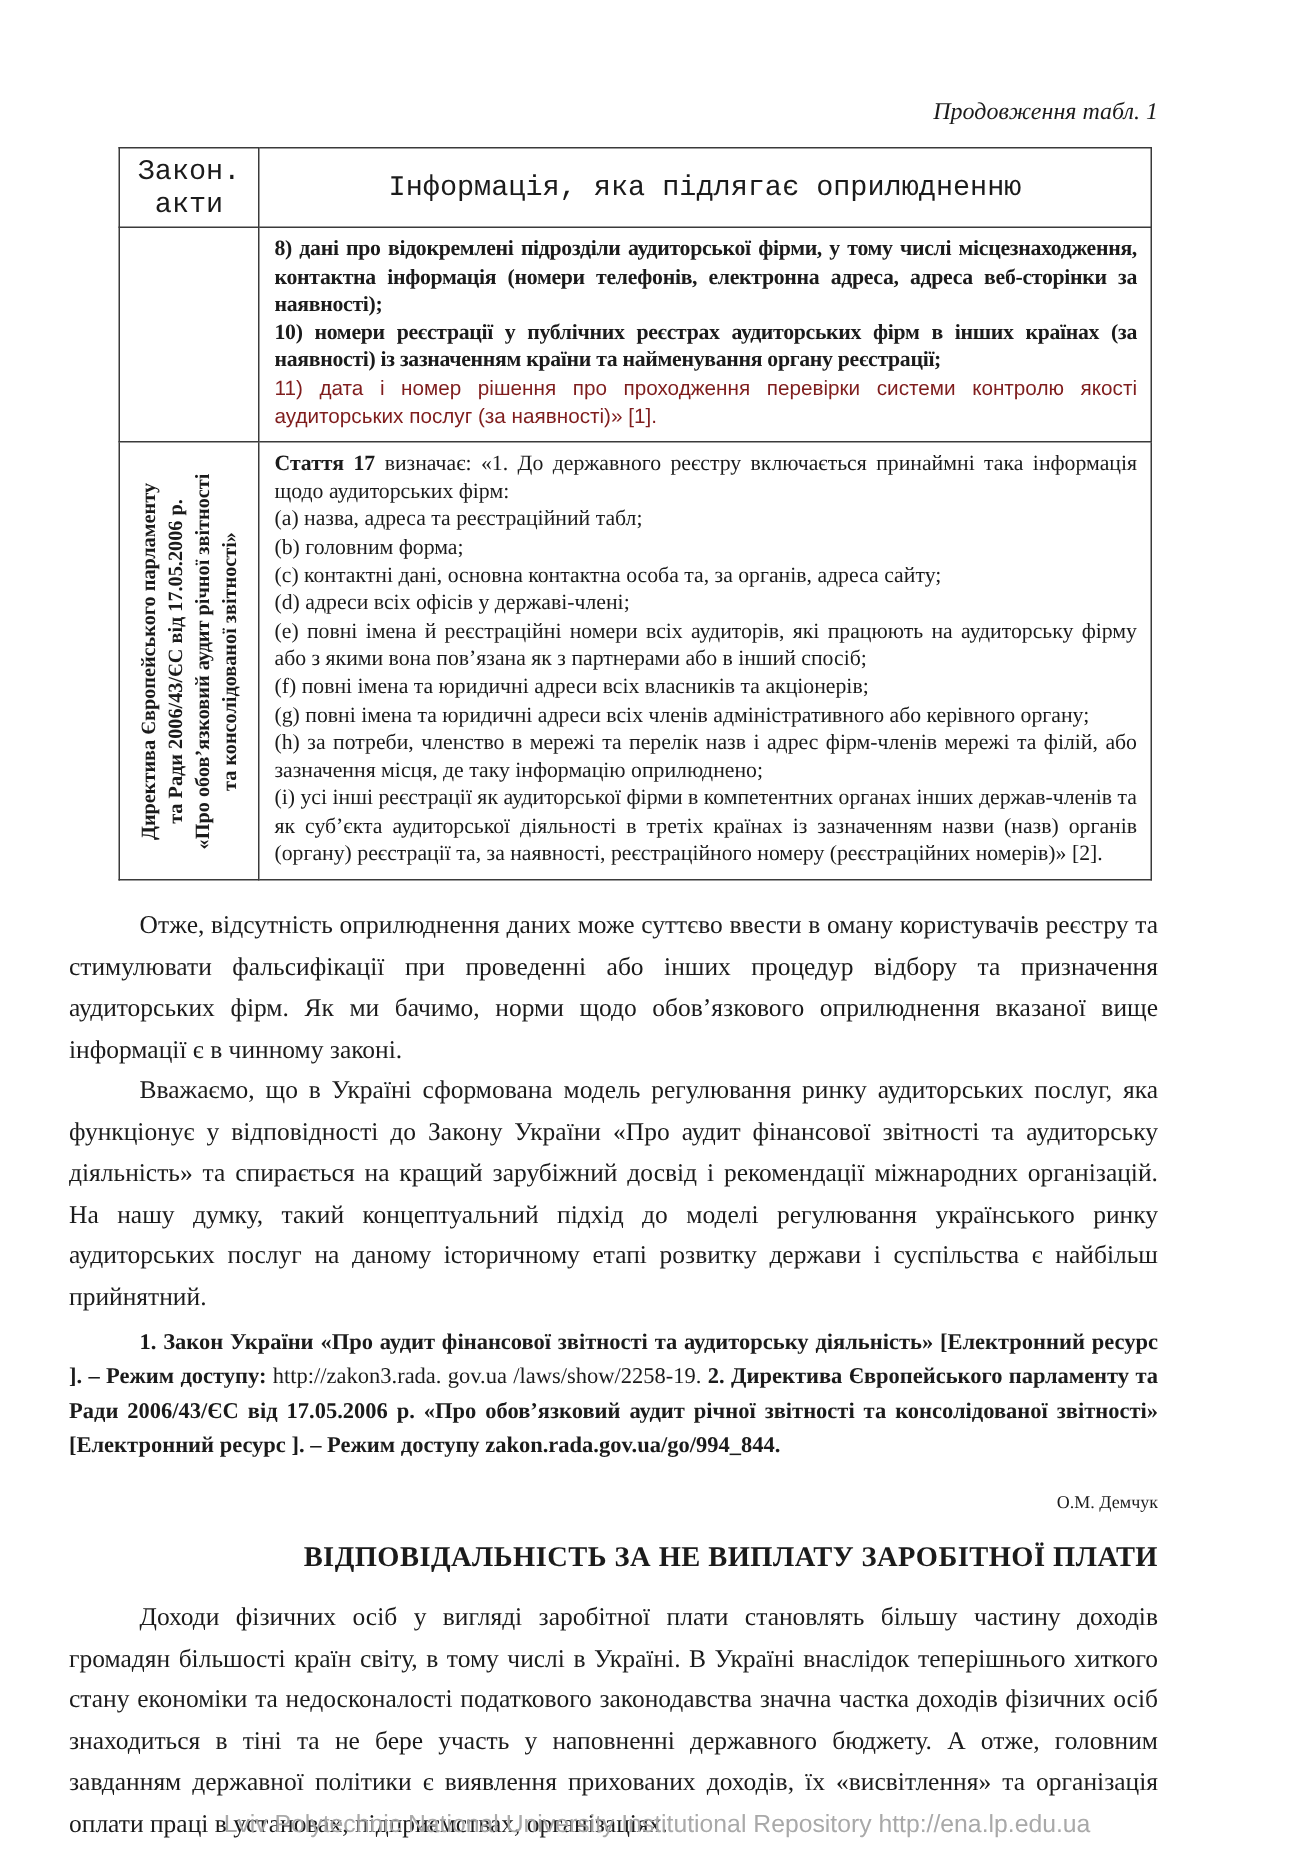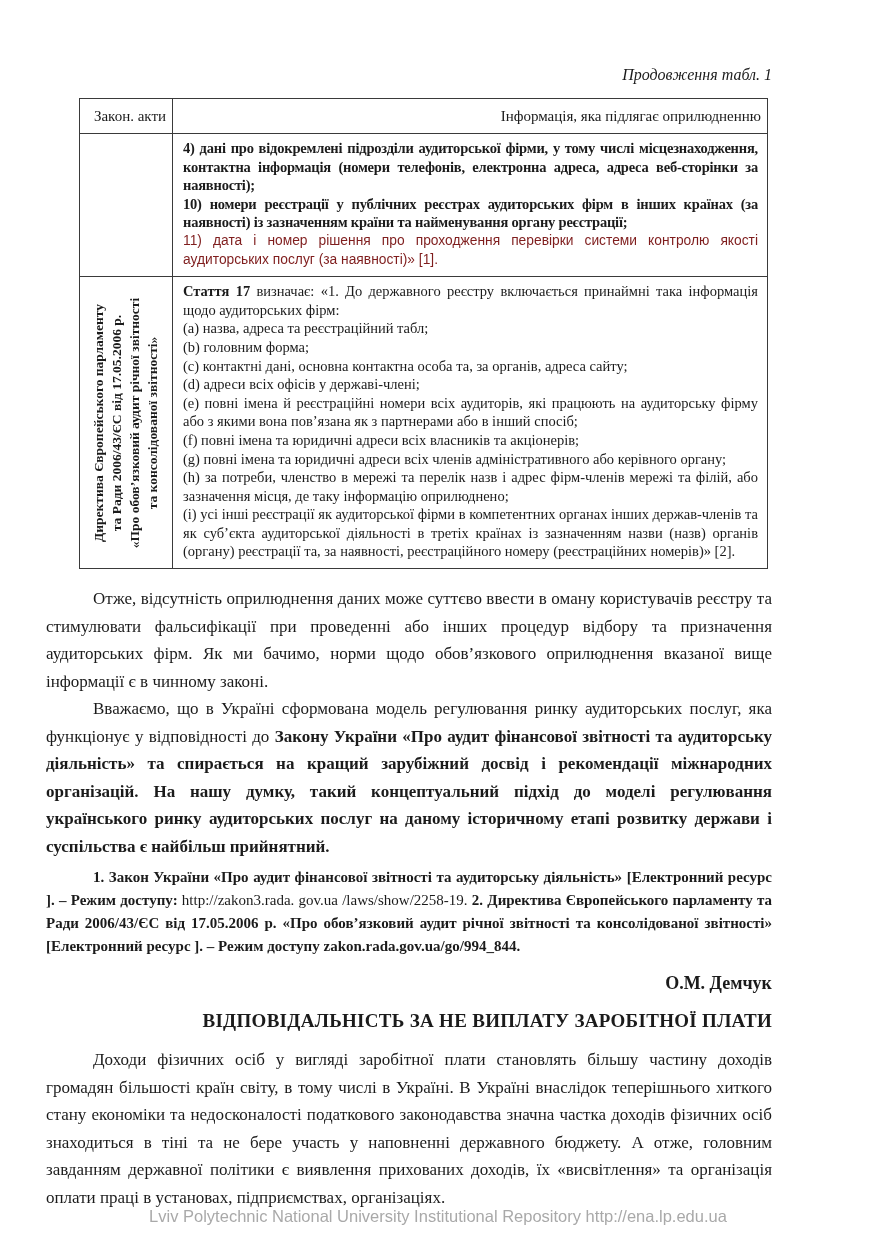--- a/index.html
+++ b/index.html
@@ -30,25 +30,26 @@
     margin-left: 33px;
     width: 689px;
   }
   .doc-table td, .doc-table th {
     border: 1.5px solid #3a3a3a;
     vertical-align: top;
     font-weight: normal;
   }
   .doc-table .col-law { width: 93px; }
   .doc-table th {
-    text-align: right;
+    text-align: center;
     vertical-align: middle;
-    font-size: 15px;
+    font-size: 19px;
     height: 35px;
     padding: 4px 6px;
+    font-family: Liberation Mono, monospace;
   }
   .cell-items { padding: 5px 9px 7px 10px; }
   .t-item {
     font-size: 14.5px;
     line-height: 18.6px;
     text-align: justify;
   }
   .t-item.bold { font-weight: bold; letter-spacing: -0.2px; }
   .t-item.sans {
     font-family: "Liberation Sans", "DejaVu Sans", sans-serif;
@@ -70,34 +71,34 @@
   }
   .lead-bold { font-weight: bold; }
   
   .body-section { margin-top: 16px; }
   .para {
     font-size: 17px;
     line-height: 27.5px;
     text-align: justify;
     text-indent: 47px;
   }
-  .para .b { font-weight: bold; }
+  .para .b { font-weight: normal; }
   
   .refs {
     margin-top: 6px;
     font-size: 15px;
     line-height: 23px;
     text-align: justify;
     text-indent: 47px;
   }
   .refs .rb { font-weight: bold; }
   .refs .ru { font-weight: normal; }
   
   .author-block { margin-top: 14px; text-align: right; }
-  .author-name { font-weight: bold; font-size: 18px; line-height: 22px; }
+  .author-name { font-weight: normal; font-size: 12px; line-height: 22px; }
   .author-affiliation { font-size: 16px; line-height: 22px; }
   .article-title {
     margin-top: 14px;
     text-align: right;
     font-weight: bold;
     font-size: 19px;
     line-height: 26px;
     letter-spacing: 0.3px;
   }
   .next-para { margin-top: 12px; }
@@ -120,21 +121,21 @@
 
   <table class="doc-table">
     <tbody>
         <tr>
       <th class="col-law">Закон. акти</th>
       <th>Інформація, яка підлягає оприлюдненню</th>
     </tr>
     <tr>
       <td class="col-law"></td>
       <td class="cell-items">
-        <div class="t-item bold">4) дані про відокремлені підрозділи аудиторської фірми, у тому числі місцезнаходження, контактна інформація (номери телефонів, електронна адреса, адреса веб-сторінки за наявності);</div>
+        <div class="t-item bold">8) дані про відокремлені підрозділи аудиторської фірми, у тому числі місцезнаходження, контактна інформація (номери телефонів, електронна адреса, адреса веб-сторінки за наявності);</div>
         <div class="t-item bold">10) номери реєстрації у публічних реєстрах аудиторських фірм в інших країнах (за наявності) із зазначенням країни та найменування органу реєстрації;</div>
         <div class="t-item sans">11) дата і номер рішення про проходження перевірки системи контролю якості аудиторських послуг (за наявності)» [1].</div>
       </td>
     </tr>
     <tr>
       <td class="col-law vcell">
         <div class="vwrap">
           <div>Директива Європейського парламенту</div>
           <div>та Ради 2006/43/ЄС від 17.05.2006 р.</div>
           <div>«Про обов’язковий аудит річної звітності</div>

